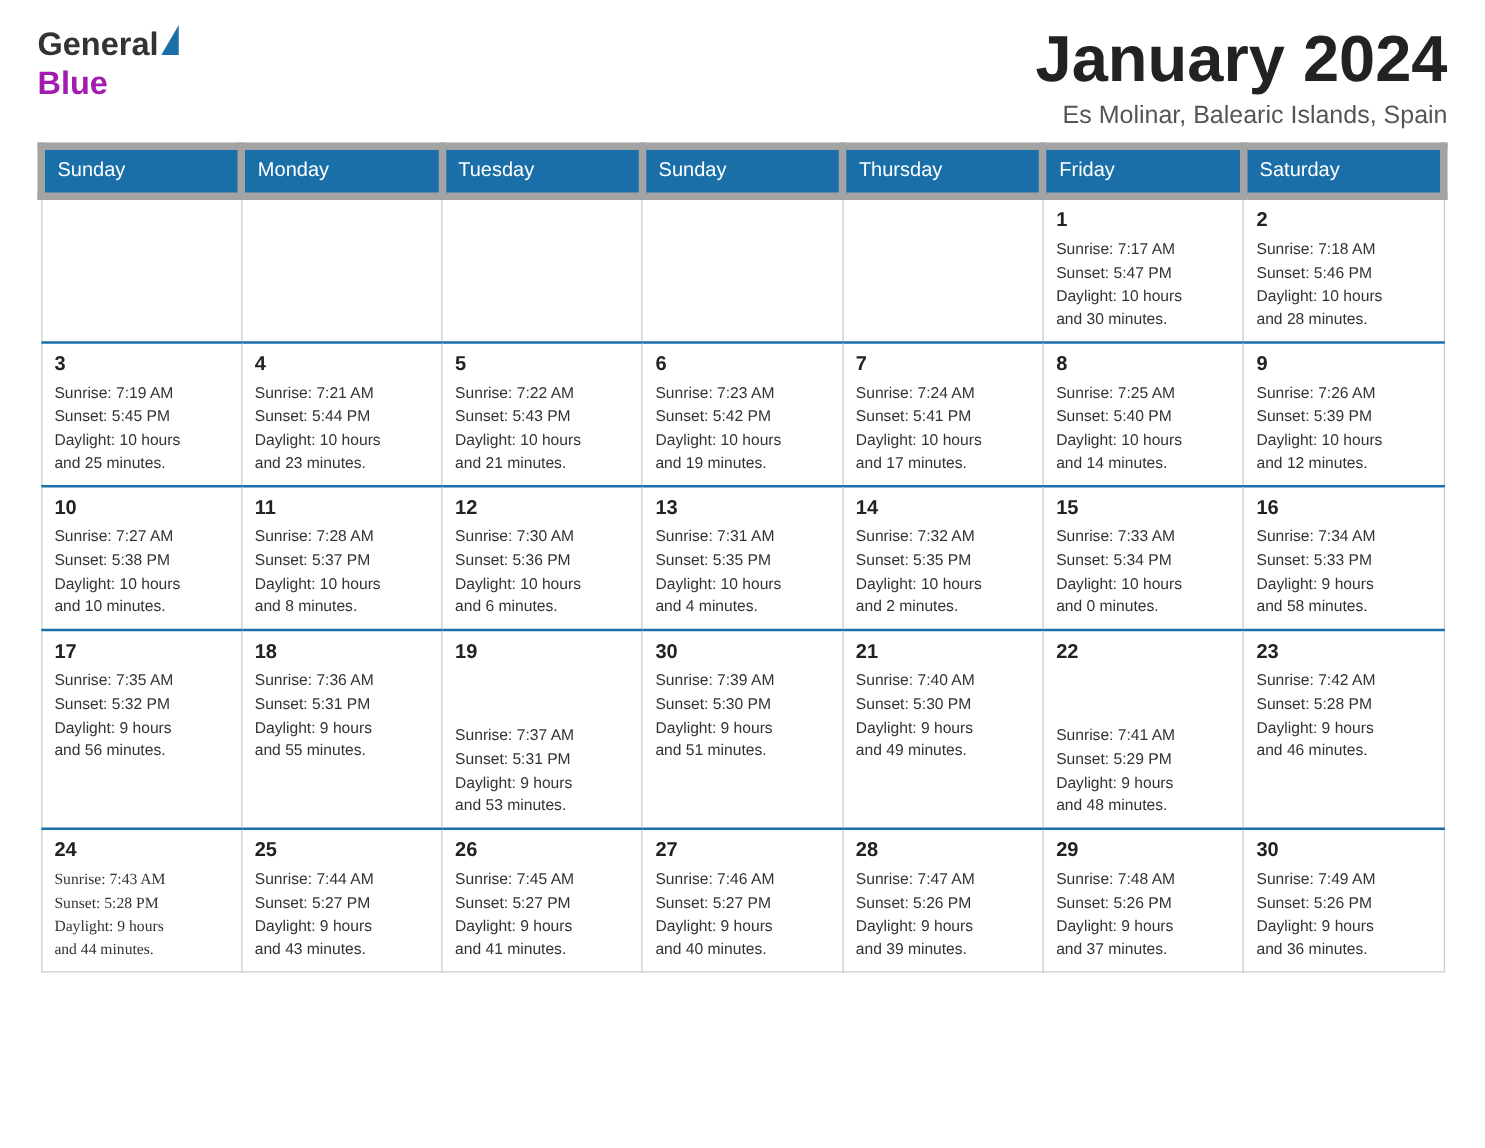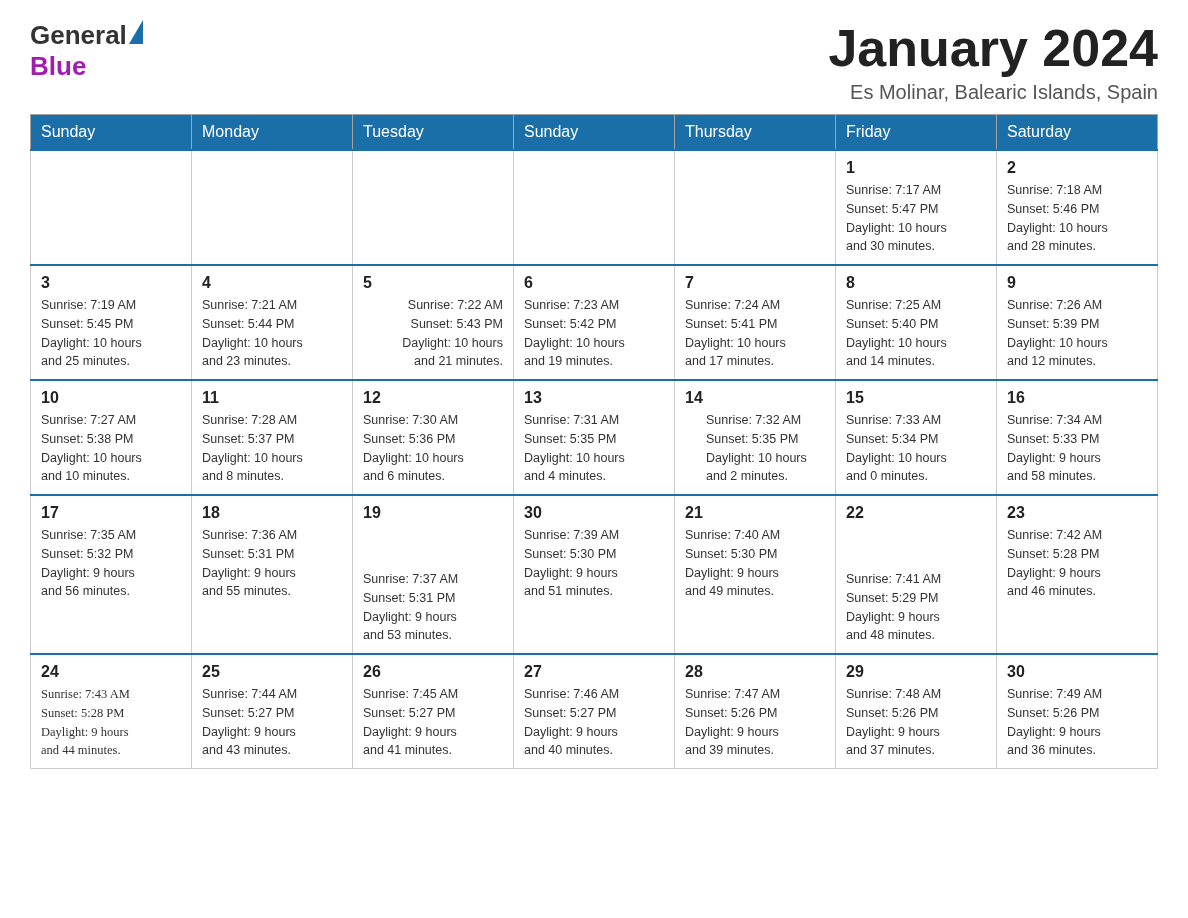--- a/index.html
+++ b/index.html
@@ -69,21 +69,21 @@
       border-collapse: collapse;
       margin-top: 8px;
     }
     .calendar th {
       background-color: #1a6fa8;
       color: #fff;
       font-size: 16px;
       font-weight: normal;
       padding: 8px 10px;
       text-align: left;
-      border: 1px solid #a3a3a3;
+      border: 6px solid #a3a3a3;
     }
     .calendar td {
       vertical-align: top;
       padding: 8px 10px;
       border: 1px solid #ccc;
       width: calc(100% / 7);
       font-size: 13px;
       color: #333;
       background: #fff;
       min-height: 100px;
@@ -173,21 +173,21 @@
         </td>
         <td>
           <span class="day-number">4</span>
           <div class="day-info" style="white-space: pre-line;">Sunrise: 7:21 AM
 Sunset: 5:44 PM
 Daylight: 10 hours
 and 23 minutes.</div>
         </td>
         <td>
           <span class="day-number">5</span>
-          <div class="day-info" style="white-space: pre-line; text-align: right;">Sunrise: 7:22 AM
+          <div class="day-info" style="white-space: pre-line;">Sunrise: 7:22 AM
 Sunset: 5:43 PM
 Daylight: 10 hours
 and 21 minutes.</div>
         </td>
         <td>
           <span class="day-number">6</span>
           <div class="day-info" style="white-space: pre-line;">Sunrise: 7:23 AM
 Sunset: 5:42 PM
 Daylight: 10 hours
 and 19 minutes.</div>
@@ -238,21 +238,21 @@
         </td>
         <td>
           <span class="day-number">13</span>
           <div class="day-info" style="white-space: pre-line;">Sunrise: 7:31 AM
 Sunset: 5:35 PM
 Daylight: 10 hours
 and 4 minutes.</div>
         </td>
         <td>
           <span class="day-number">14</span>
-          <div class="day-info" style="white-space: pre-line; margin-left: 21px;">Sunrise: 7:32 AM
+          <div class="day-info" style="white-space: pre-line;">Sunrise: 7:32 AM
 Sunset: 5:35 PM
 Daylight: 10 hours
 and 2 minutes.</div>
         </td>
         <td>
           <span class="day-number">15</span>
           <div class="day-info" style="white-space: pre-line;">Sunrise: 7:33 AM
 Sunset: 5:34 PM
 Daylight: 10 hours
 and 0 minutes.</div>

